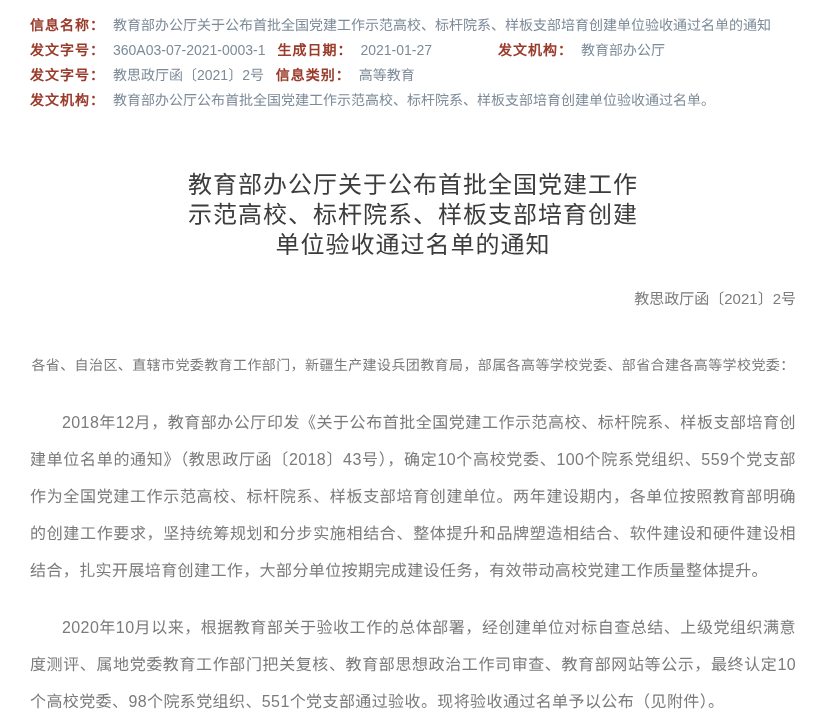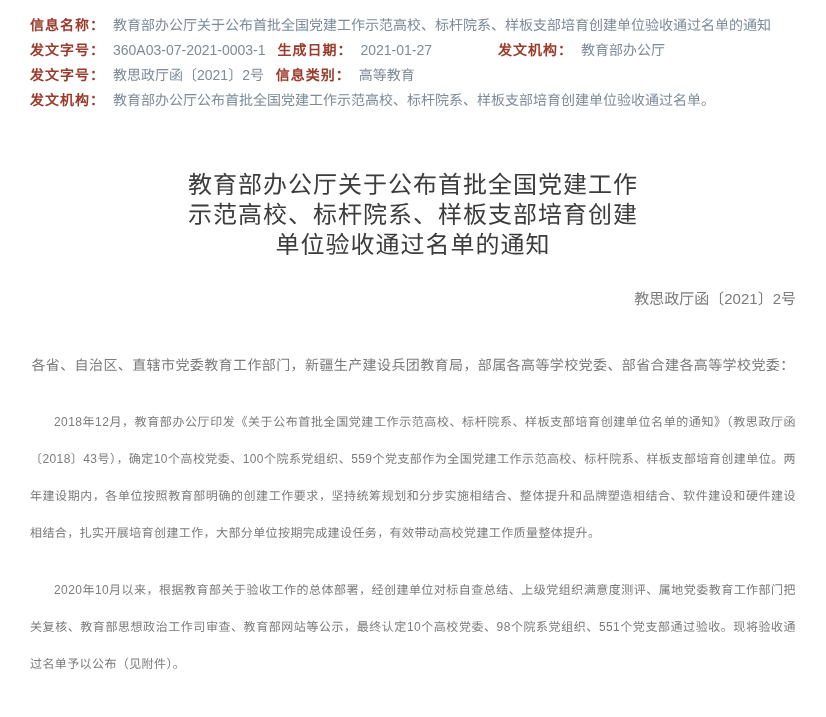--- a/index.html
+++ b/index.html
@@ -66,21 +66,21 @@
     margin:39px 0 0 0;
     font-size:14px;
     line-height:37px;
     color:var(--c-body);
     letter-spacing:0.4px;
     text-align:center;
   }
   .body-para{
     margin:20px 0 0 0;
     text-indent:2em;
-    font-size:12px;
+    font-size:16px;
     line-height:37px;
     color:var(--c-body);
     letter-spacing:0.4px;
     text-align:justify;
   }
 </style>
 </head>
 <body>
 
 <div class="meta">

